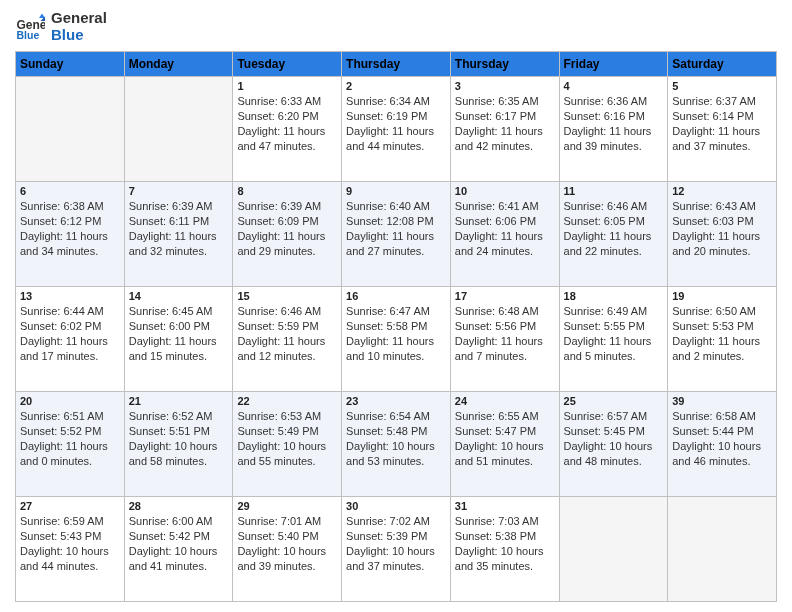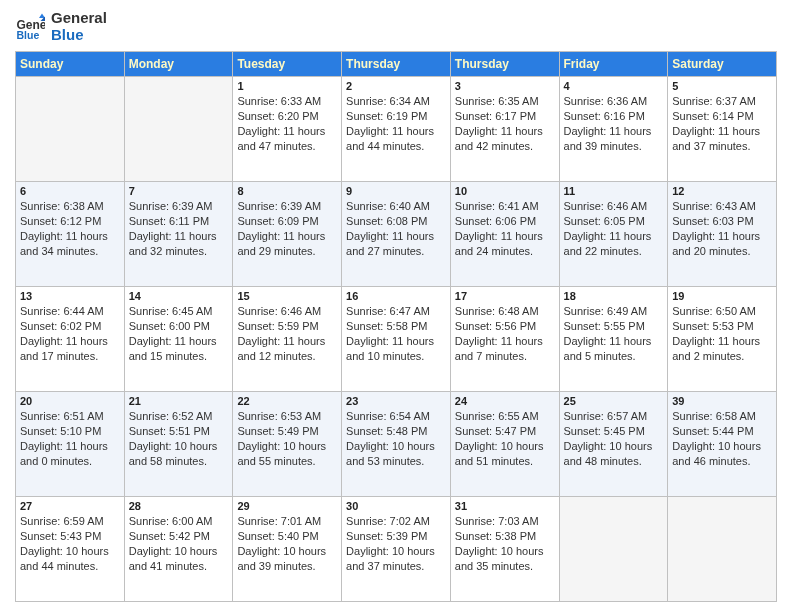--- a/index.html
+++ b/index.html
@@ -46,21 +46,21 @@
       color: #444;
     }
     .calendar {
       flex: 1;
       border-collapse: collapse;
       width: 100%;
       table-layout: fixed;
     }
     .calendar th {
       background: #2a7de1;
-      color: #fef9c3;
+      color: #000000;
       font-size: 12px;
       font-weight: bold;
       padding: 5px 4px;
       text-align: left;
       border: 1px solid #c0c0c0;
     }
     .calendar td {
       border: 1px solid #c0c0c0;
       vertical-align: top;
       padding: 3px 4px;
@@ -173,21 +173,21 @@
           </td>
           <td>
             <span class="day-num">8</span>
             <div class="day-info">Sunrise: 6:39 AM
 Sunset: 6:09 PM
 Daylight: 11 hours and 29 minutes.</div>
           </td>
           <td>
             <span class="day-num">9</span>
             <div class="day-info">Sunrise: 6:40 AM
-Sunset: 6:08 PM
+Sunset: 12:08 PM
 Daylight: 11 hours and 27 minutes.</div>
           </td>
           <td>
             <span class="day-num">10</span>
             <div class="day-info">Sunrise: 6:41 AM
 Sunset: 6:06 PM
 Daylight: 11 hours and 24 minutes.</div>
           </td>
           <td>
             <span class="day-num">11</span>
@@ -243,21 +243,21 @@
             <span class="day-num">19</span>
             <div class="day-info">Sunrise: 6:50 AM
 Sunset: 5:53 PM
 Daylight: 11 hours and 2 minutes.</div>
           </td>
         </tr>
         <tr class="row-alt">
           <td>
             <span class="day-num">20</span>
             <div class="day-info">Sunrise: 6:51 AM
-Sunset: 5:10 PM
+Sunset: 5:52 PM
 Daylight: 11 hours and 0 minutes.</div>
           </td>
           <td>
             <span class="day-num">21</span>
             <div class="day-info">Sunrise: 6:52 AM
 Sunset: 5:51 PM
 Daylight: 10 hours and 58 minutes.</div>
           </td>
           <td>
             <span class="day-num">22</span>

